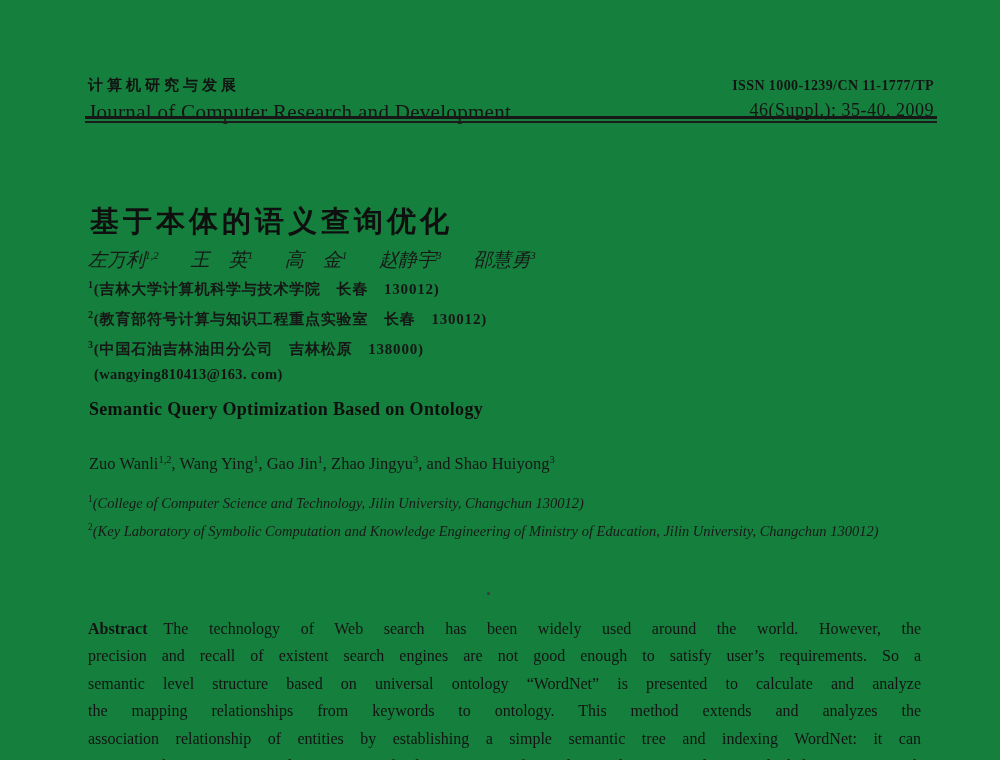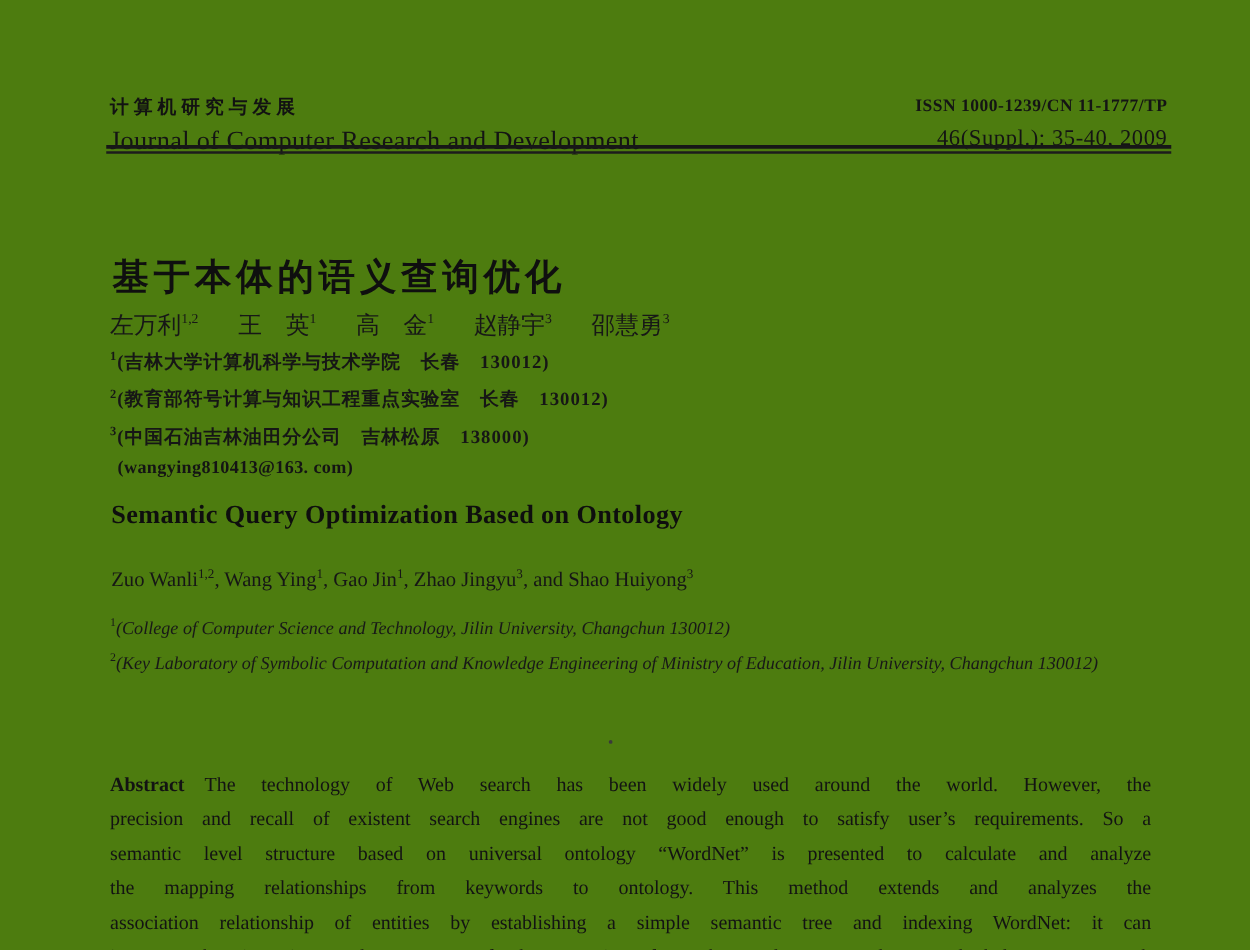--- a/index.html
+++ b/index.html
@@ -1,21 +1,21 @@
 <!DOCTYPE html>
 <html><head>
 <meta charset="utf-8">
 <style>
   * { margin: 0; padding: 0; box-sizing: border-box; }
   html, body { background: #ffffff; }
   .page {
     position: relative;
     width: 1000px;
     height: 760px;
-    background: #4d7c0f;
+    background: #15803d;
     color: #141414;
     font-family: "Liberation Serif", "DejaVu Serif", serif;
     overflow: hidden;
   }
 
   
   .jhead-left { position: absolute; left: 88px; top: 76px; }
   .jname-zh {
     font-family: "DejaVu Sans", "Liberation Sans", sans-serif;
     font-size: 15px; font-weight: bold; letter-spacing: 4px; color: #121212;
@@ -30,33 +30,33 @@
   .double-rule .l1 { height: 3px; background: #171717; }
   .double-rule .l2 { height: 2px; background: #1c1c1c; margin-top: 2px; }
 
   
   .title-zh {
     position: absolute; left: 90px; top: 170px;
     font-family: "DejaVu Sans", "Liberation Sans", sans-serif;
     font-size: 29px; font-weight: bold; letter-spacing: 4px; color: #0f0f0f; margin-top: 32px;
   }
   .authors-zh { position: absolute; left: 88px; top: 247px; font-size: 19px; color: #171717; }
-  .authors-zh .au { margin-right: 27px; }
+  .authors-zh .au { margin-right: 27px; font-style: italic; }
   .authors-zh sup { font-size: 11px; vertical-align: super; line-height: 0; letter-spacing: 0; }
 
   .affils-zh { position: absolute; left: 88px; top: 280px; }
   .affil-zh { font-size: 15px; font-weight: 600; height: 30px; letter-spacing: 0.8px; color: #161616; }
   .affil-zh sup { font-size: 10px; vertical-align: super; line-height: 0; font-weight: 600; }
 
   .email-line { position: absolute; left: 94px; top: 366px; font-size: 14.5px; font-weight: 600; letter-spacing: 0.3px; }
 
   
   .title-en {
     position: absolute; left: 89px; top: 399px;
-    font-size: 21px; font-weight: bold; letter-spacing: 0.3px; color: #0e0e0e;
+    font-size: 18px; font-weight: bold; letter-spacing: 0.3px; color: #0e0e0e;
   }
   .authors-en { position: absolute; left: 89px; top: 454px; font-size: 16.5px; color: #161616; }
   .authors-en sup { font-size: 10.5px; vertical-align: super; line-height: 0; }
 
   .affils-en {
     position: absolute; left: 88px; top: 490px; width: 842px;
     font-size: 14.5px; line-height: 27.5px; color: #181818;
   }
   .affil-en { padding-left: 14px; text-indent: -14px; }
   .affil-en .it { font-style: italic; }

